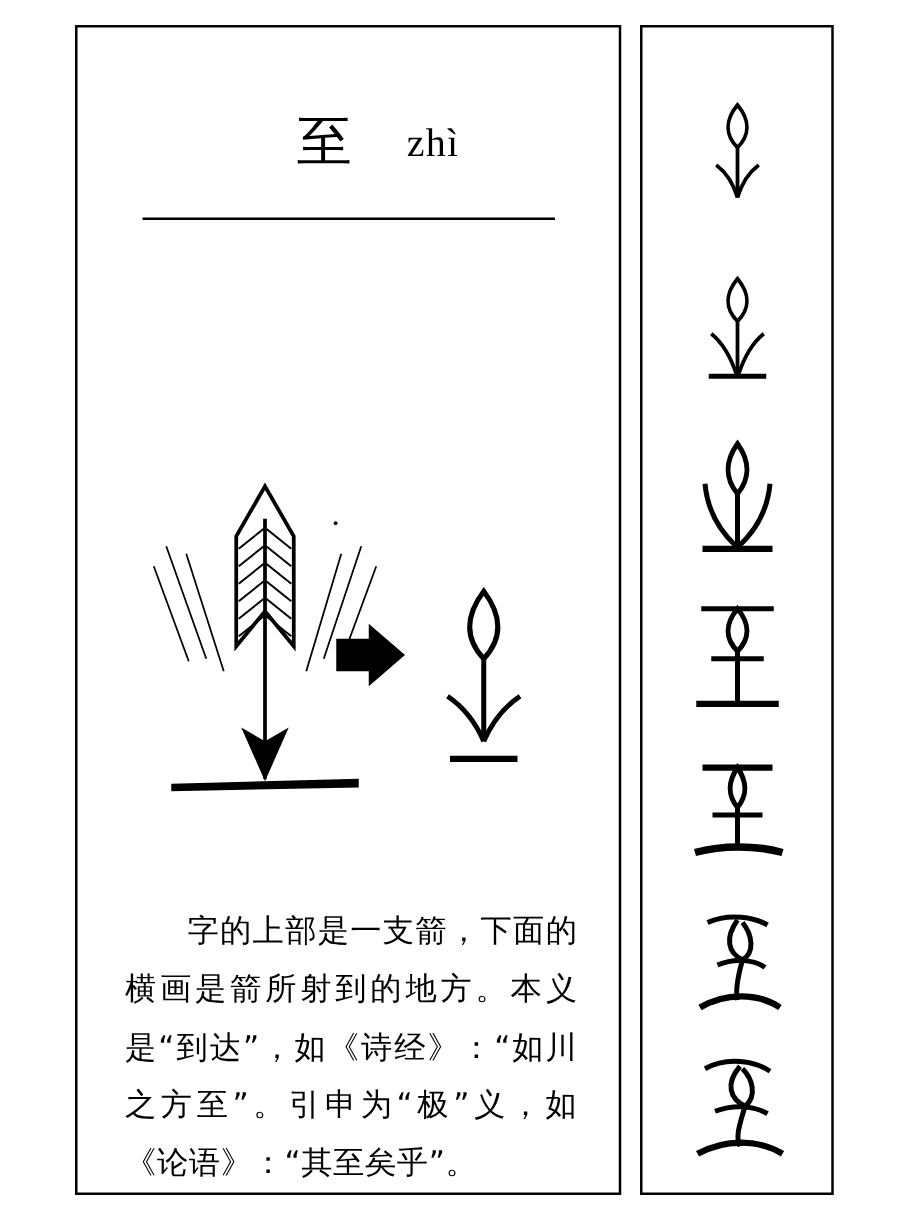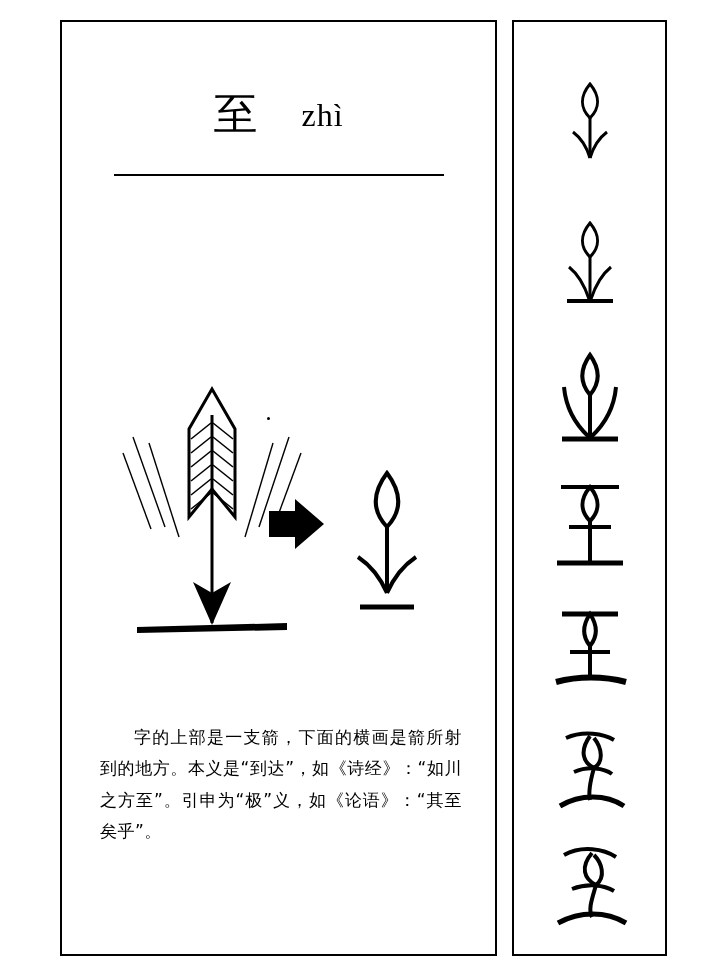--- a/index.html
+++ b/index.html
@@ -45,20 +45,21 @@
   }
 
   
   .headword-row {
     position: absolute;
     left: 0;
     top: 70px;
     width: 100%;
     text-align: center;
     white-space: nowrap;
+    padding-left: 24px;
   }
   .headword-char {
     font-family: "DejaVu Sans", sans-serif;
     font-size: 44px;
     line-height: 1;
     color: #000000;
     letter-spacing: 2px;
   }
   .headword-pinyin {
     font-family: "Liberation Serif", serif;
@@ -102,21 +103,21 @@
     top: 90px;
   }
 
   
   .explanation {
     position: absolute;
     left: 38px;
     top: 700px;
     width: 362px;
     font-family: "DejaVu Sans", sans-serif;
-    font-size: 17px;
+    font-size: 25px;
     line-height: 1.85;
     color: #000000;
     text-align: justify;
     text-indent: 2em;
     letter-spacing: 0.5px;
   }
 
   
   .script-list {
     position: absolute;

